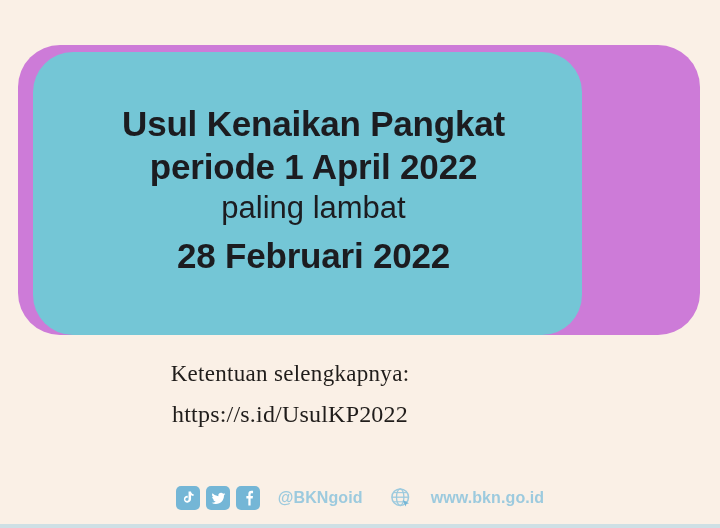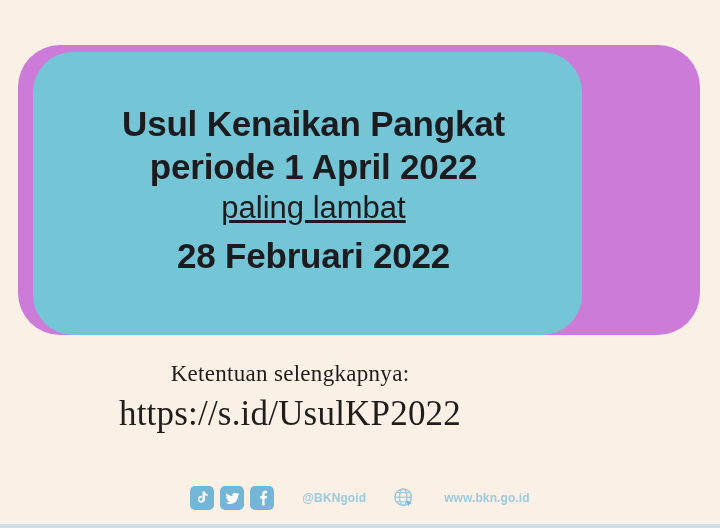--- a/index.html
+++ b/index.html
@@ -71,21 +71,21 @@
     line-height: 1.16;
     letter-spacing: -0.2px;
     white-space: nowrap;
   }
 
   .hero-line.bold   { font-weight: 700; font-size: 35px; }
   .hero-line.light  { font-weight: 400; font-size: 31px; letter-spacing: 0px; }
 
   #hero-line-1 { margin-bottom: 2px; }
   #hero-line-2 { margin-bottom: 3px; }
-  #hero-line-3 { margin-bottom: 10px; text-decoration: underline; }
+  #hero-line-3 { margin-bottom: 10px; }
 
   
 
   #cta-block {
     position: absolute;
     left: 0;
     top: 360px;
     width: 580px;
     text-align: center;
     font-family: "Liberation Serif", "DejaVu Serif", serif;
@@ -94,23 +94,23 @@
 
   #cta-label {
     display: block;
     font-size: 23px;
     line-height: 1.25;
     letter-spacing: 0.3px;
   }
 
   #cta-url {
     display: block;
-    font-size: 35px;
+    font-size: 24px;
     line-height: 1.3;
-    margin-top: 2px;
+    margin-top: 10px;
     letter-spacing: 0.2px;
   }
 
   
 
   #footer-strip {
     position: absolute;
     left: 0;
     top: 478px;
     width: 720px;
@@ -133,26 +133,26 @@
     width: 24px;
     height: 24px;
     flex: 0 0 auto;
     display: block;
   }
 
   .social-icon.wide { width: 33px; }
 
   .handle {
     font-family: "Liberation Sans", sans-serif;
-    font-size: 12px;
+    font-size: 16px;
     font-weight: 600;
     color: #9ccade;
     letter-spacing: 0.1px;
     white-space: nowrap;
-    margin-left: 22px;
+    margin-left: 12px;
   }
 
   .handle.sitelink { color: #9ccade; }
 
   #footer-baseline {
     position: absolute;
     left: 0;
     top: 524px;
     width: 720px;
     height: 4px;

